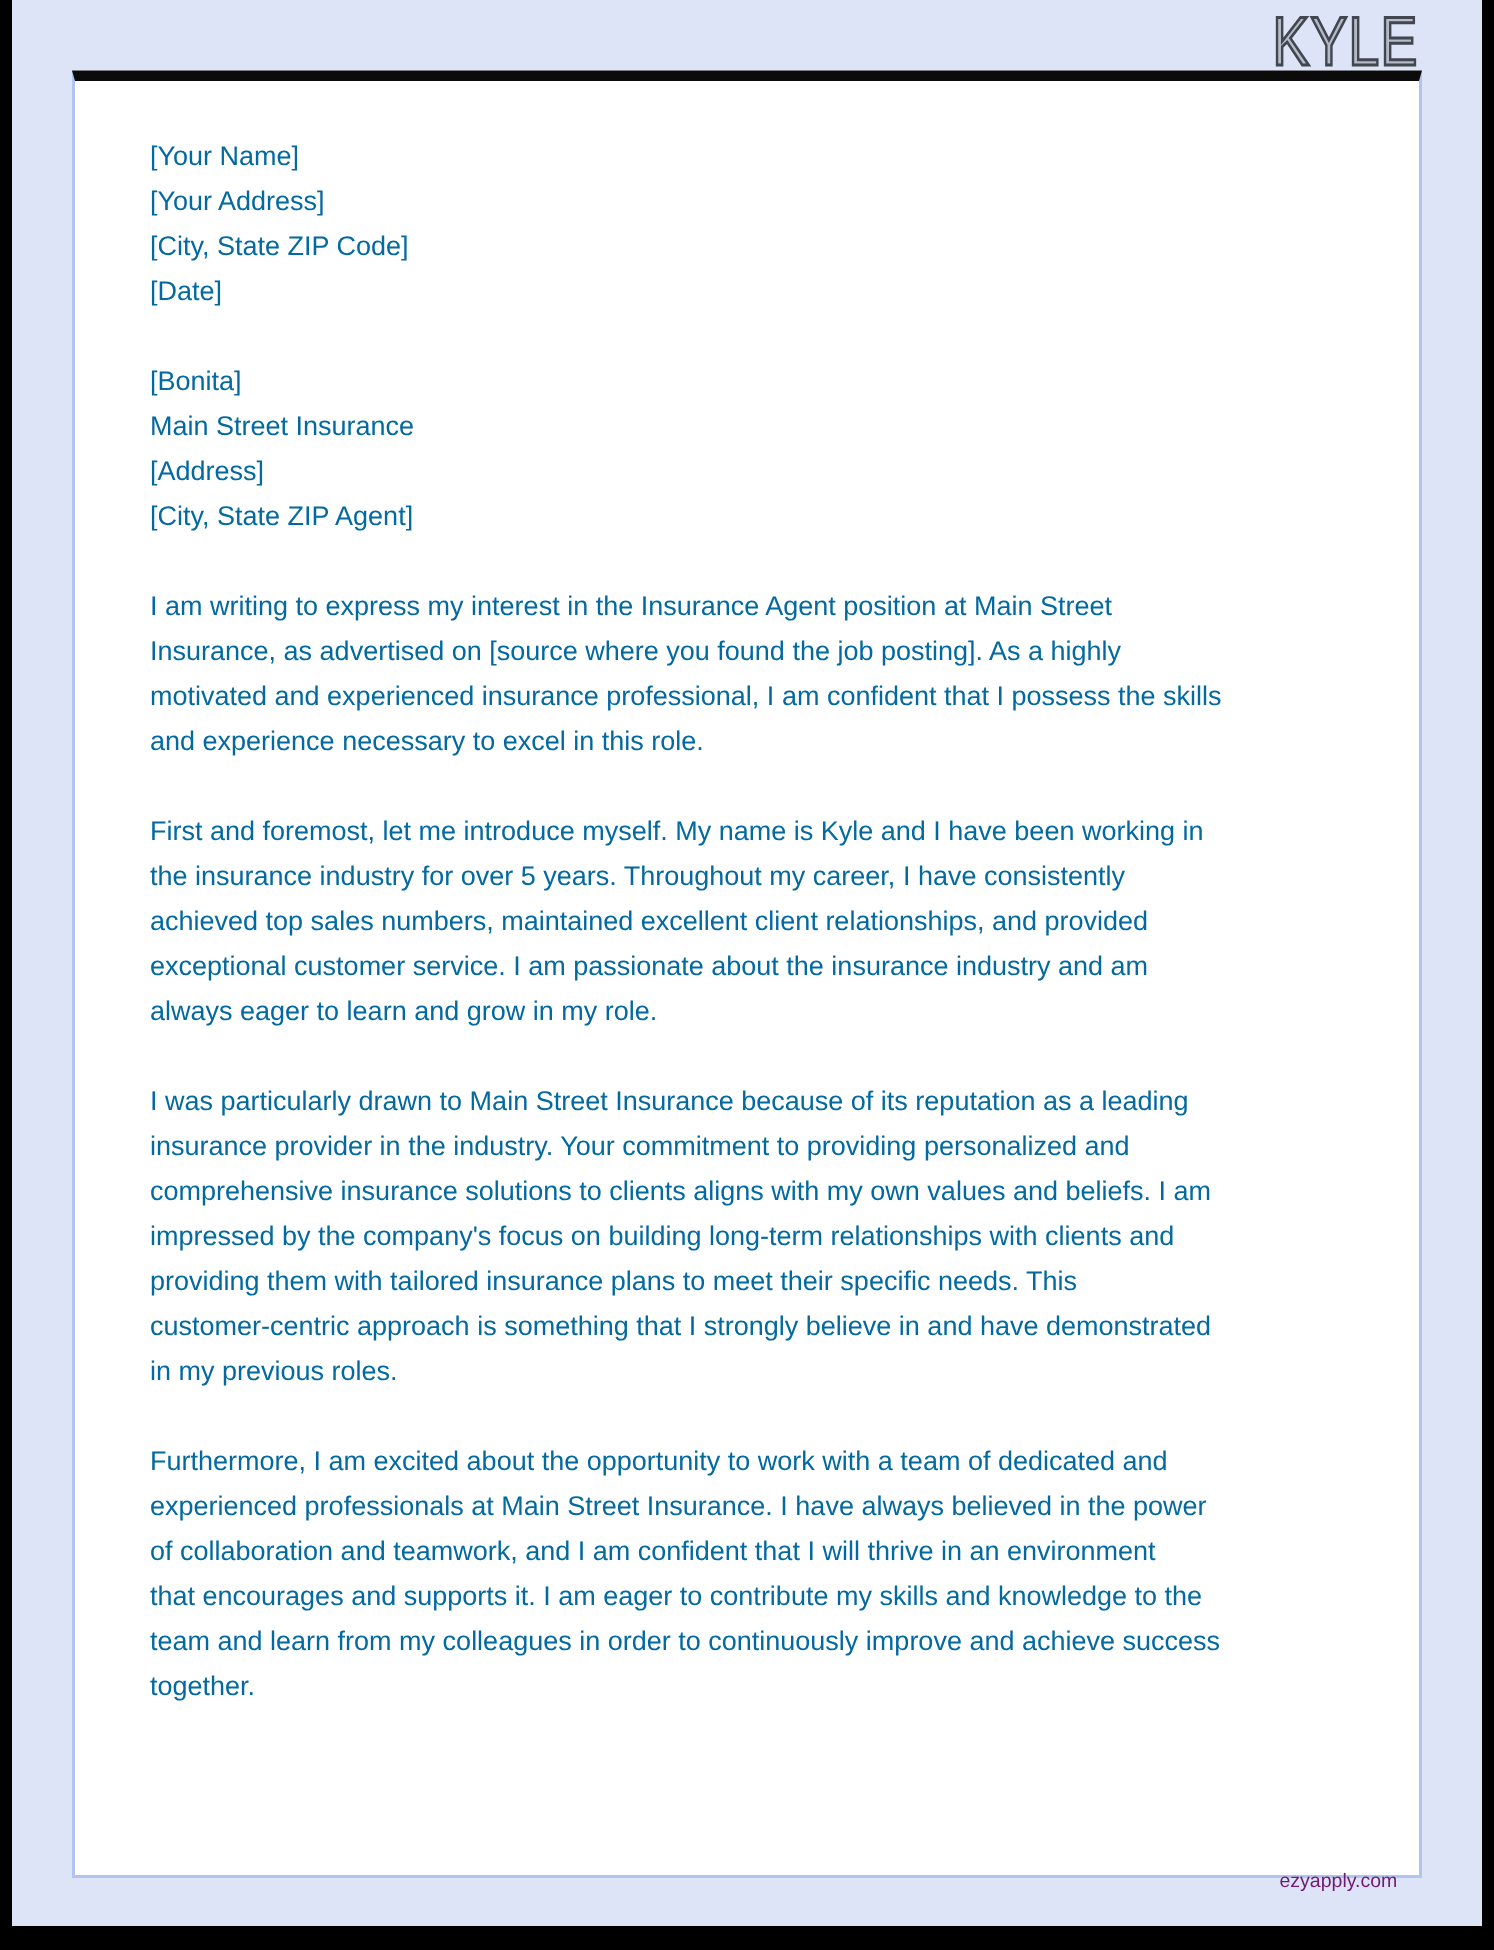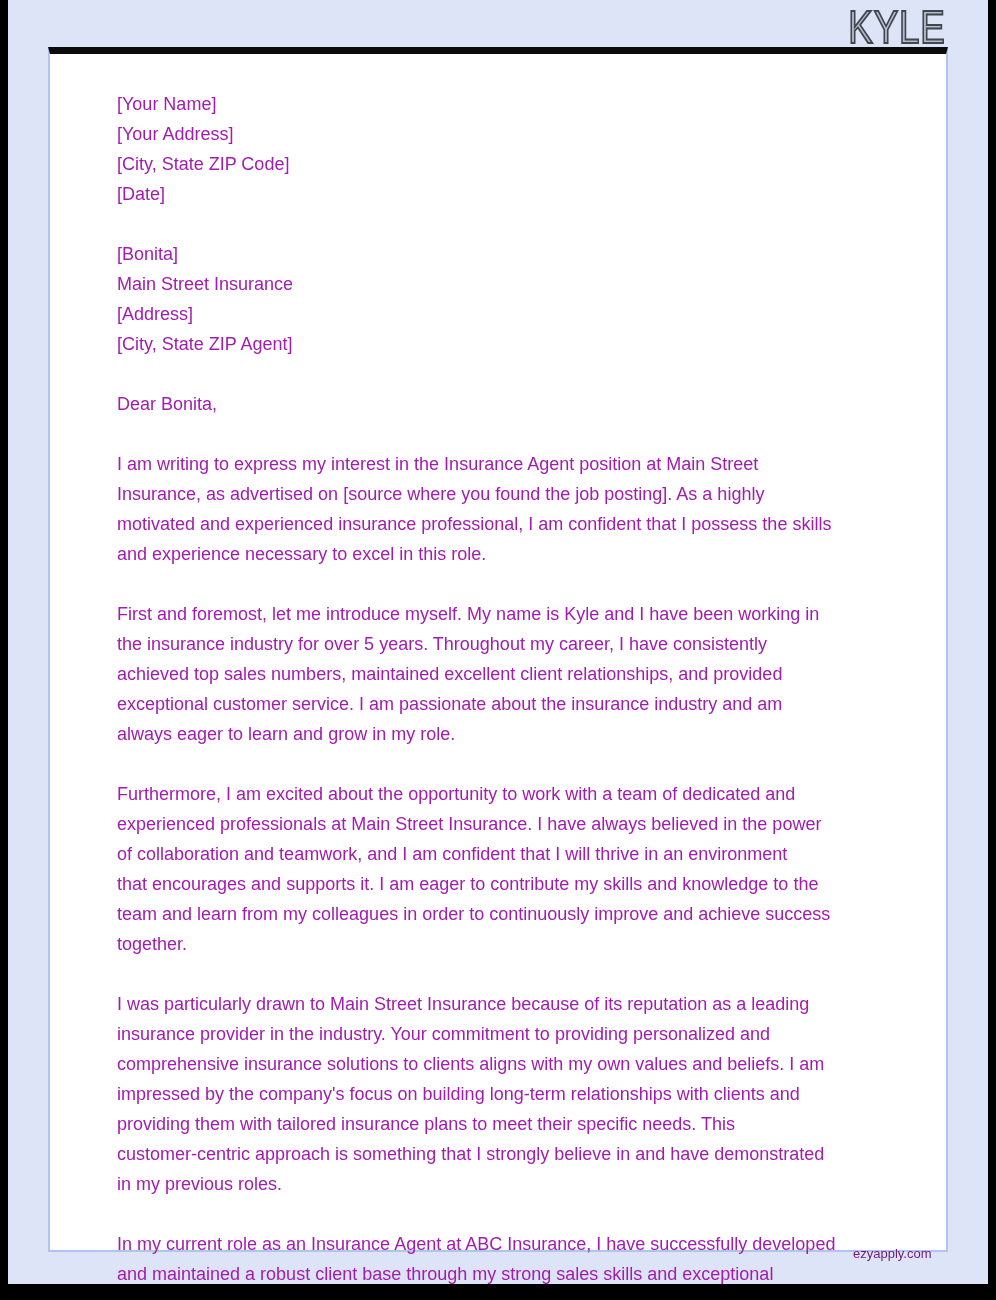--- a/index.html
+++ b/index.html
@@ -43,24 +43,24 @@
     top: 47px;
     width: 900px;
     height: 1205px;
     background: #ffffff;
     border: 2px solid #b0c4ef;
     border-top: 7px solid #0b0b0b;
     padding: 35px 35px 0 50px;
     overflow: visible;
   }
   .doc p {
-    margin: 0 0 30px 17px;
+    margin: 0 0 30px 0;
     font-size: 18px;
     line-height: 30px;
-    color: #a21caf;
+    color: #0369a1;
     white-space: pre-line;
     position: relative;
     z-index: 2;
   }
   .watermark {
     position: absolute;
     left: 845px;
     top: 1246px;
     font-size: 13px;
     line-height: 15px;
@@ -80,48 +80,45 @@
       <p>[Your Name]
 [Your Address]
 [City, State ZIP Code]
 [Date]</p>
 
       <p>[Bonita]
 Main Street Insurance
 [Address]
 [City, State ZIP Agent]</p>
 
-      <p>Dear Bonita,</p>
 
       <p>I am writing to express my interest in the Insurance Agent position at Main Street
 Insurance, as advertised on [source where you found the job posting]. As a highly
 motivated and experienced insurance professional, I am confident that I possess the skills
 and experience necessary to excel in this role.</p>
 
       <p>First and foremost, let me introduce myself. My name is Kyle and I have been working in
 the insurance industry for over 5 years. Throughout my career, I have consistently
 achieved top sales numbers, maintained excellent client relationships, and provided
 exceptional customer service. I am passionate about the insurance industry and am
 always eager to learn and grow in my role.</p>
 
-      <p>Furthermore, I am excited about the opportunity to work with a team of dedicated and
-experienced professionals at Main Street Insurance. I have always believed in the power
-of collaboration and teamwork, and I am confident that I will thrive in an environment
-that encourages and supports it. I am eager to contribute my skills and knowledge to the
-team and learn from my colleagues in order to continuously improve and achieve success
-together.</p>
-
       <p>I was particularly drawn to Main Street Insurance because of its reputation as a leading
 insurance provider in the industry. Your commitment to providing personalized and
 comprehensive insurance solutions to clients aligns with my own values and beliefs. I am
 impressed by the company's focus on building long-term relationships with clients and
 providing them with tailored insurance plans to meet their specific needs. This
 customer-centric approach is something that I strongly believe in and have demonstrated
 in my previous roles.</p>
 
-      <p>In my current role as an Insurance Agent at ABC Insurance, I have successfully developed
-and maintained a robust client base through my strong sales skills and exceptional</p>
+      <p>Furthermore, I am excited about the opportunity to work with a team of dedicated and
+experienced professionals at Main Street Insurance. I have always believed in the power
+of collaboration and teamwork, and I am confident that I will thrive in an environment
+that encourages and supports it. I am eager to contribute my skills and knowledge to the
+team and learn from my colleagues in order to continuously improve and achieve success
+together.</p>
+
     </div>
 
     <div class="watermark">ezyapply.com</div>
 
   </div>
 </div>
 
 </body></html>

